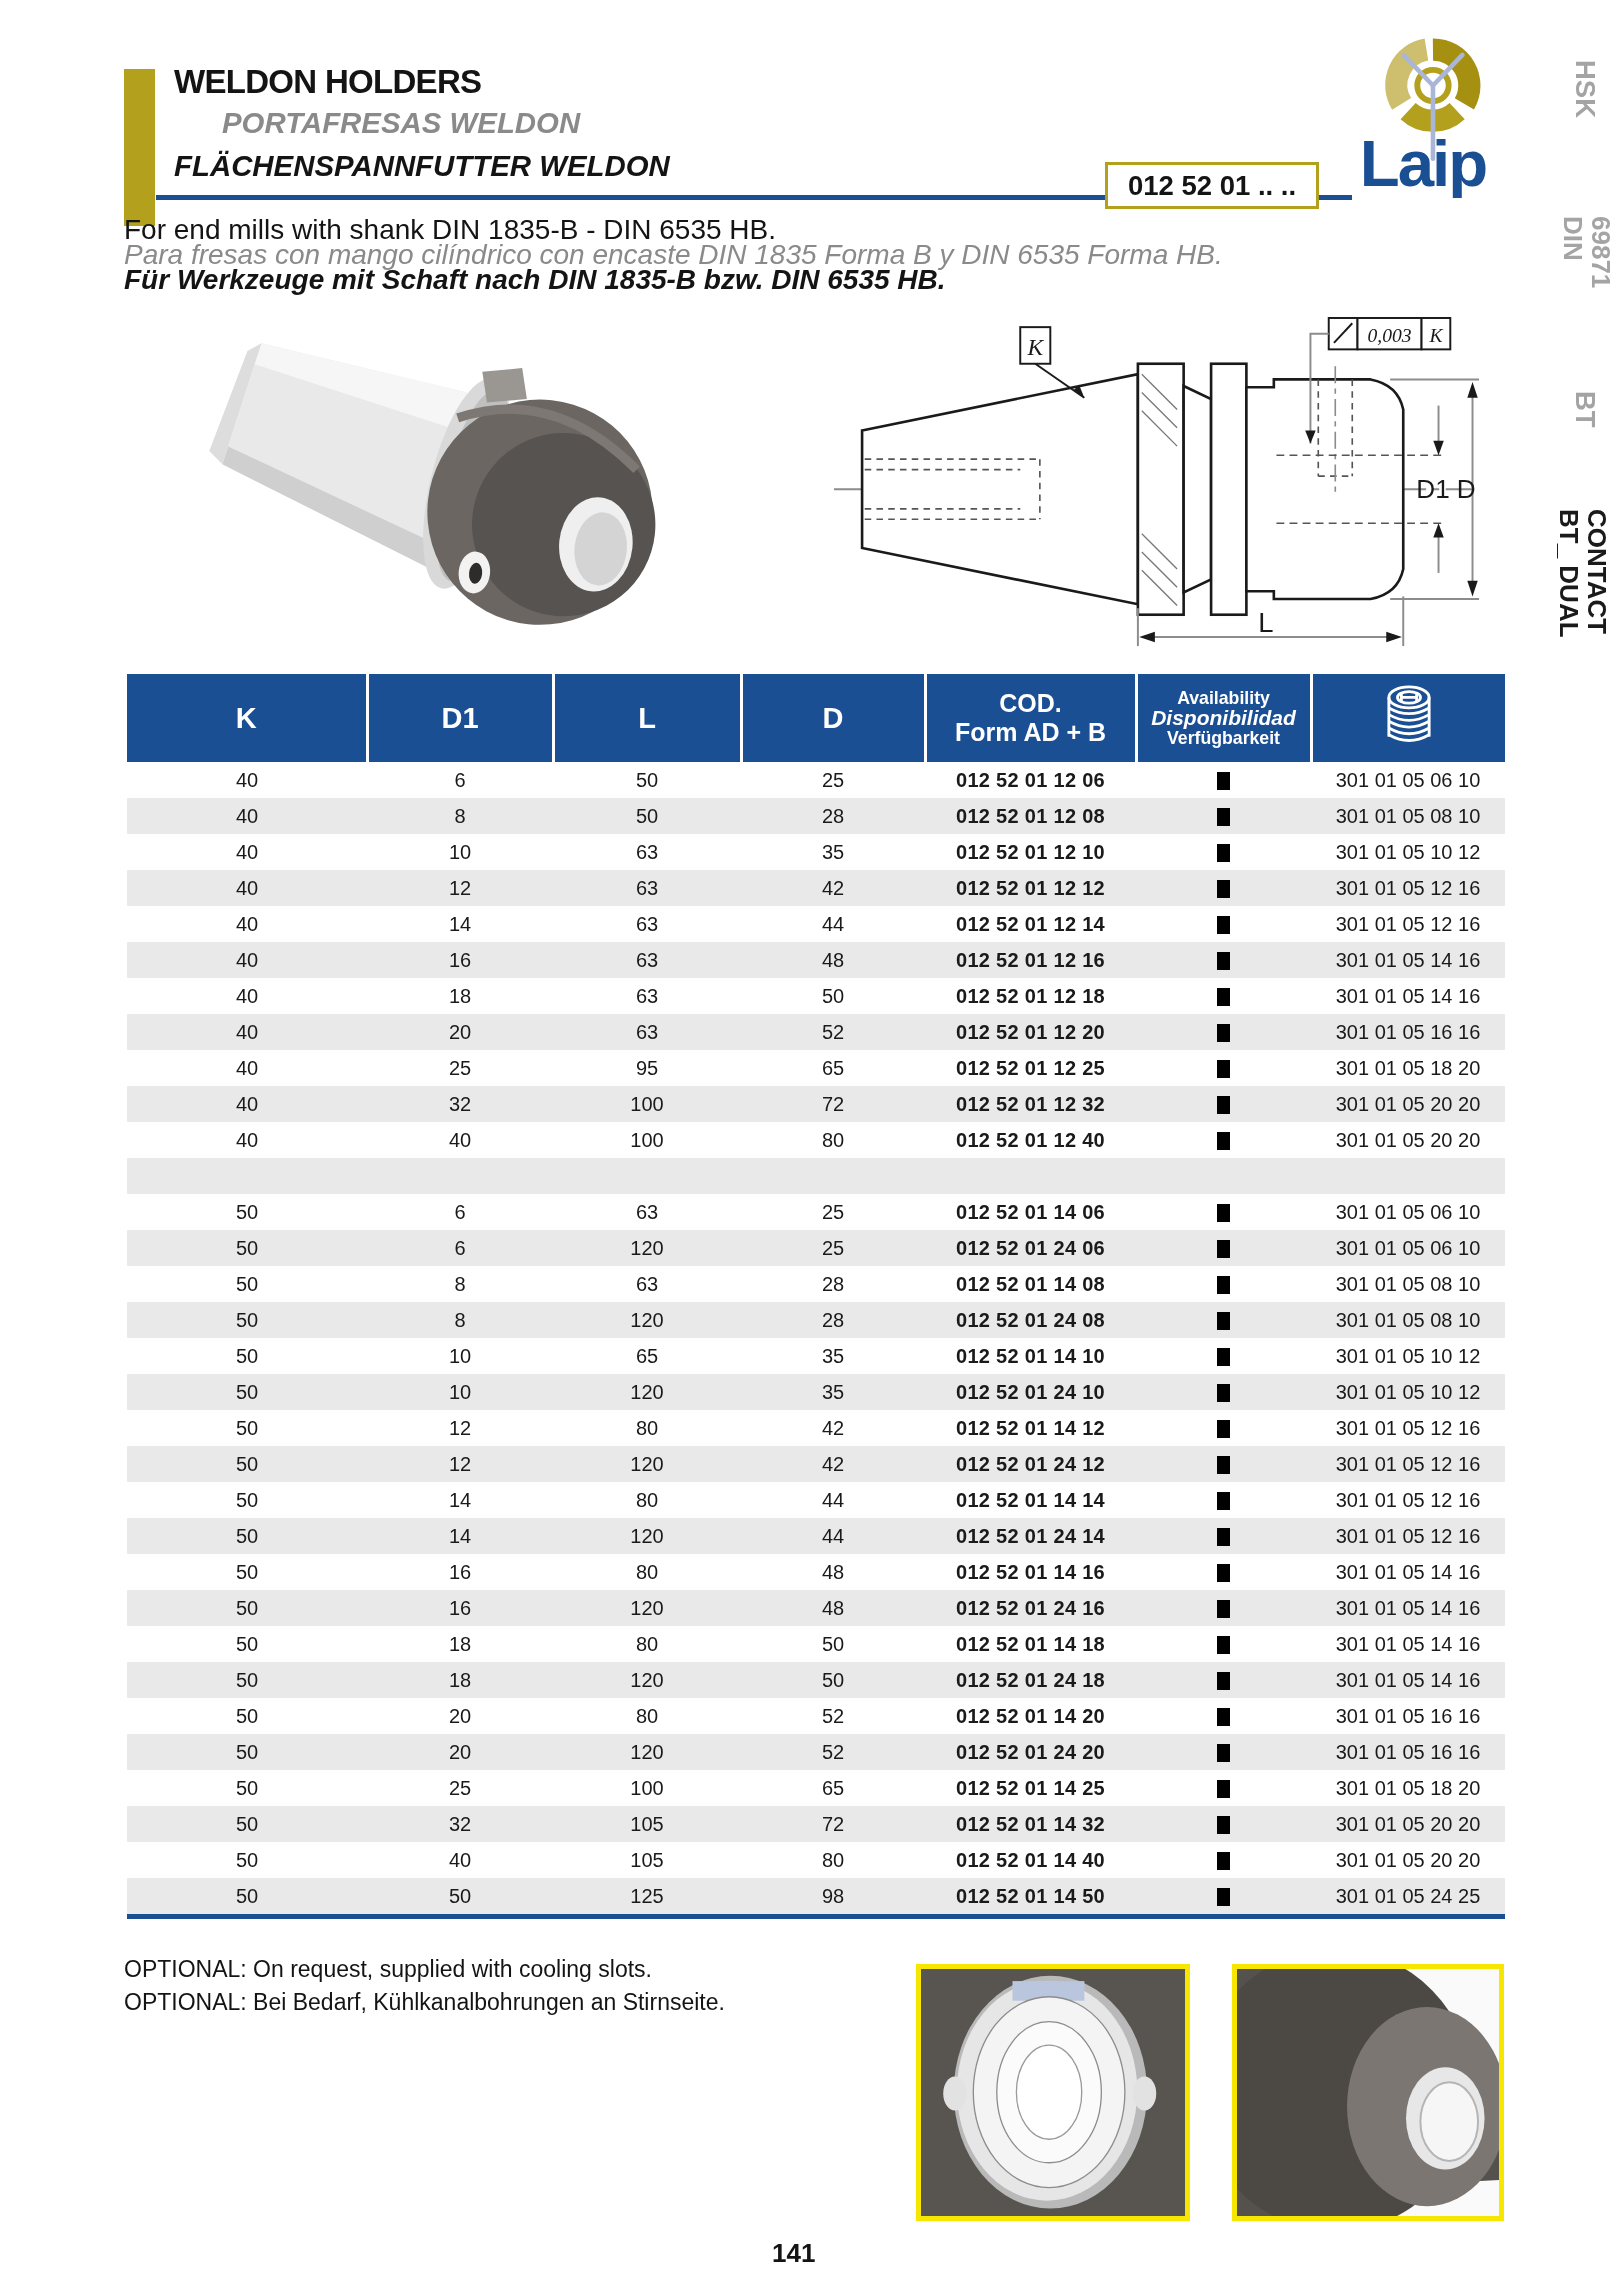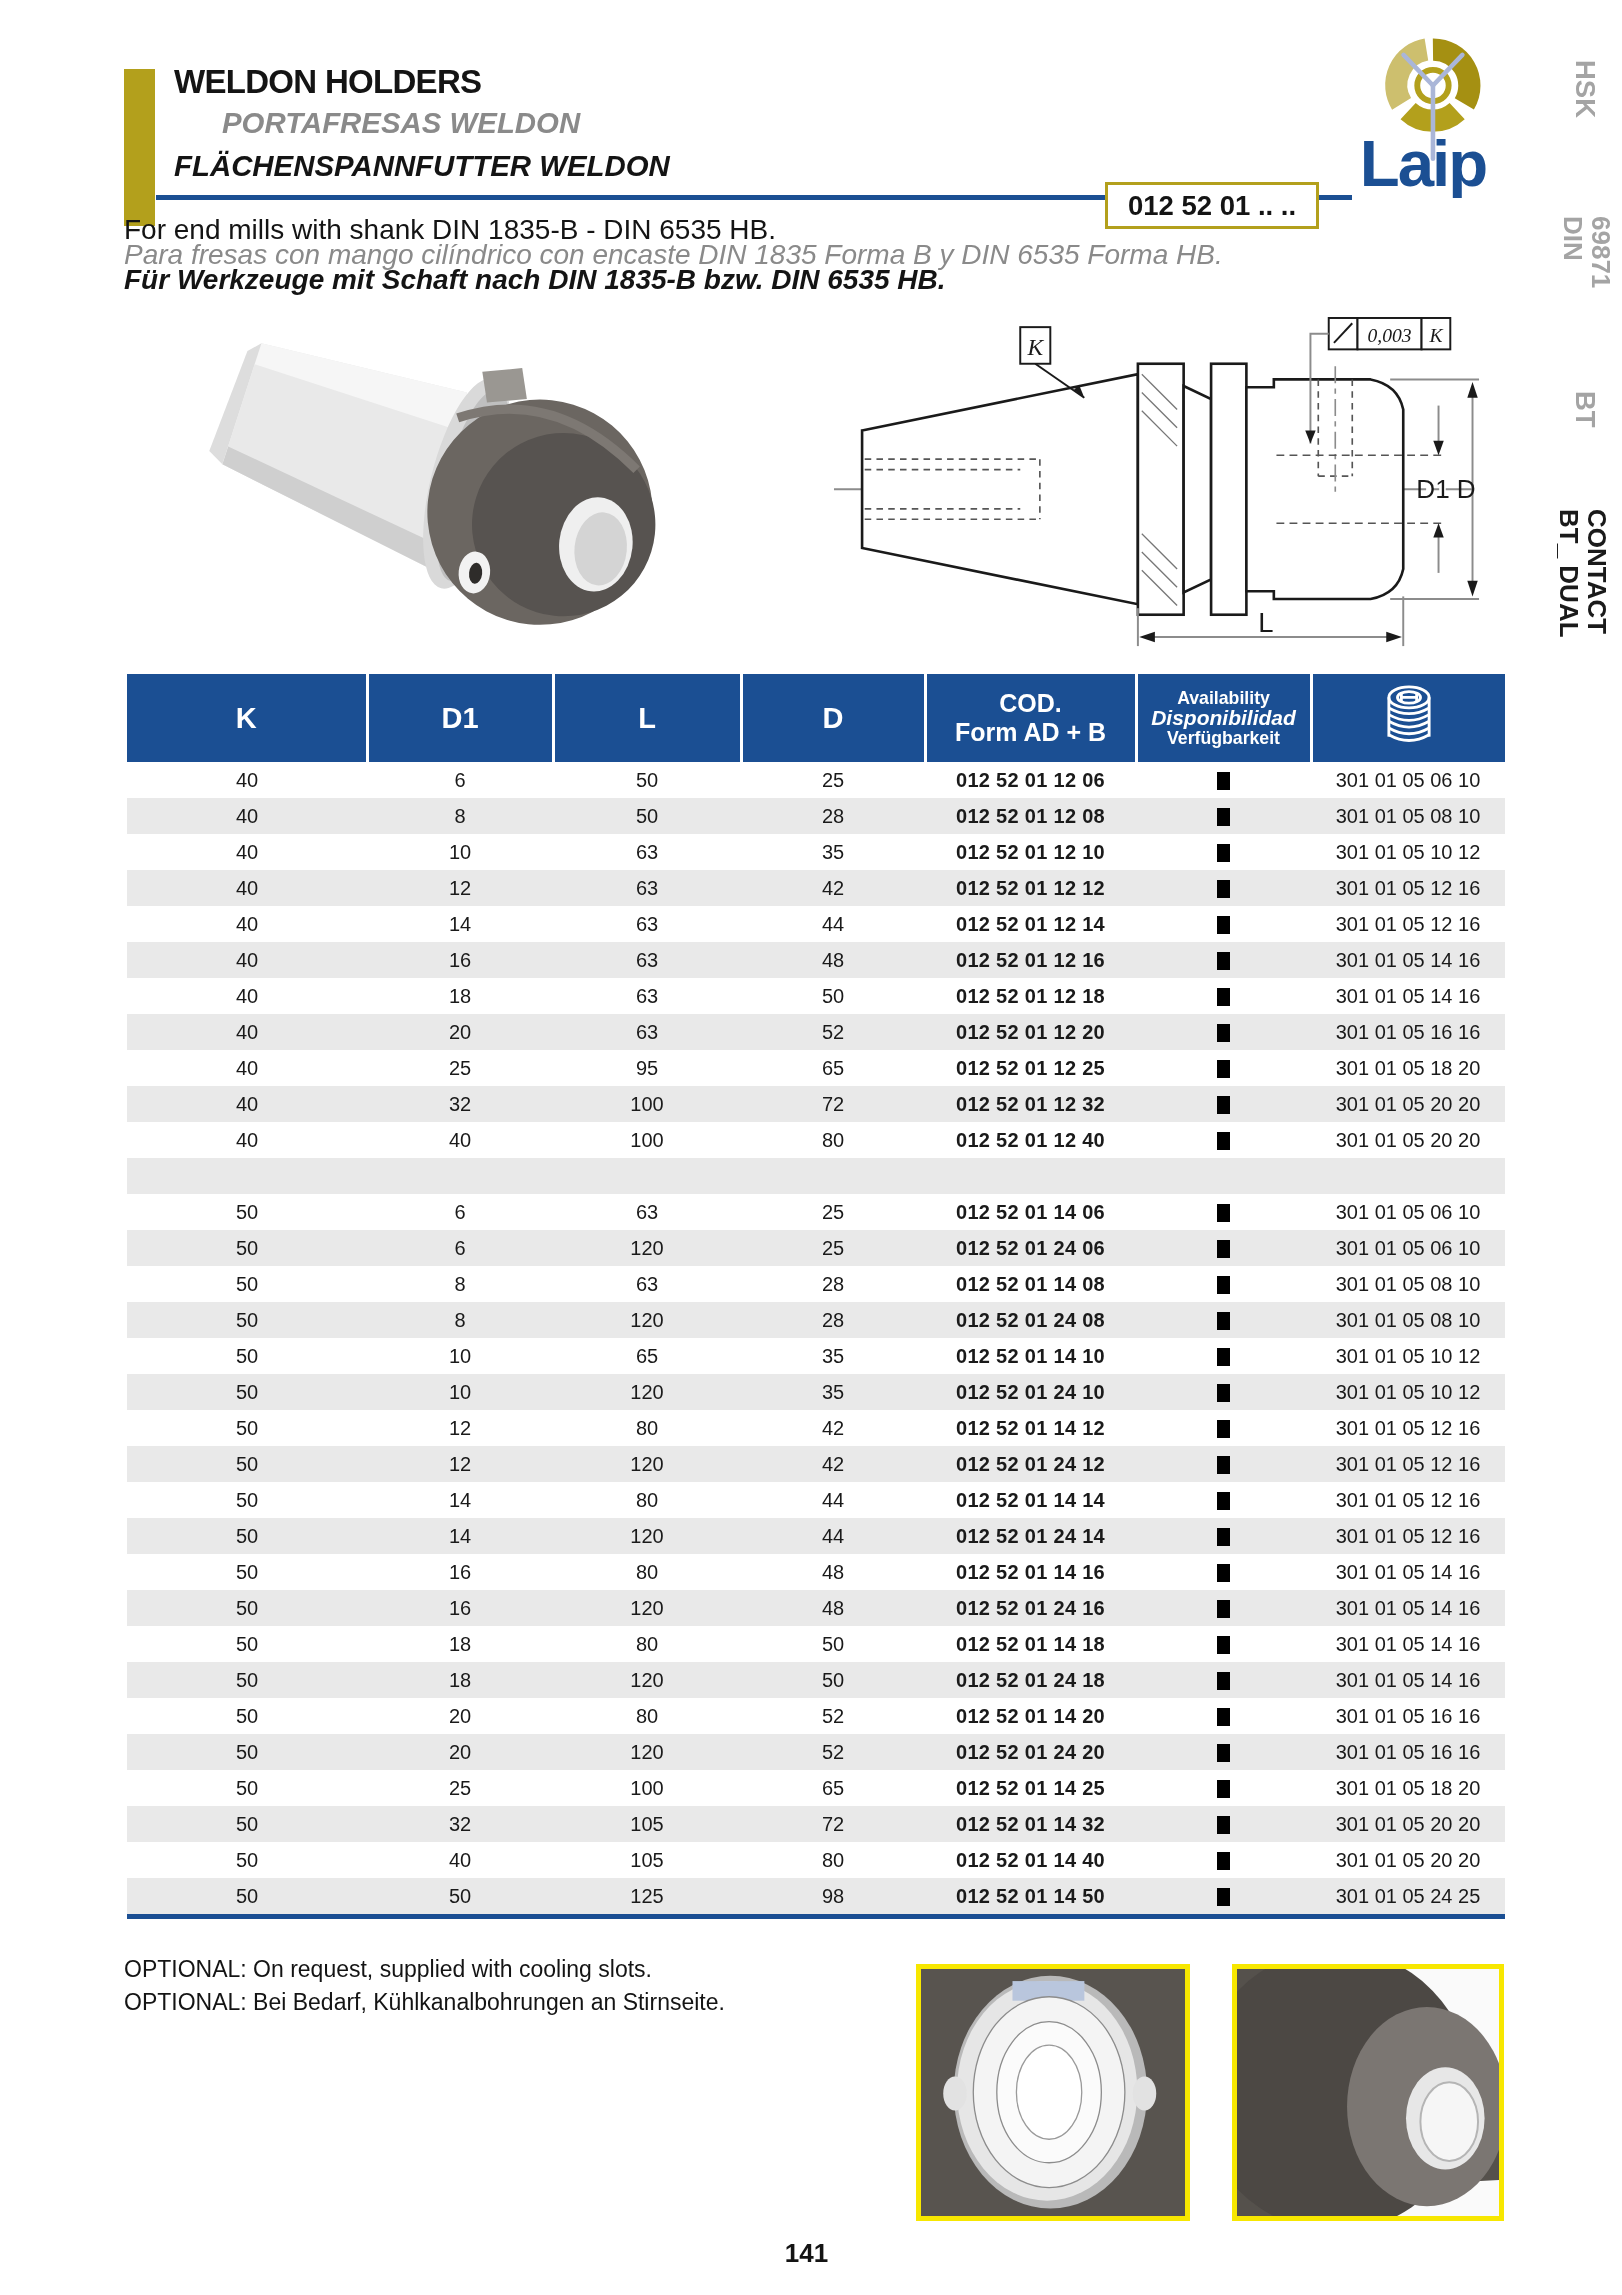--- a/index.html
+++ b/index.html
@@ -9,21 +9,21 @@
   }
   .abs{position:absolute;}
 
   
   #gold-bar{left:124px;top:69px;width:31px;height:157px;background:#b3a01c;}
   .title1{left:174px;top:63px;font-size:33px;font-weight:bold;letter-spacing:-0.7px;color:#141414;white-space:nowrap;}
   .title2{left:174px;top:106px;font-size:29.4px;font-weight:bold;font-style:italic;color:#8a8a8a;white-space:nowrap;margin-left:48px;}
   .title3{left:174px;top:149px;font-size:29.4px;font-weight:bold;font-style:italic;color:#141414;white-space:nowrap;}
   #blue-rule{left:156px;top:195px;width:1196px;height:4.6px;background:#1b4f93;}
   #code-box{
-    left:1105px;top:182px;width:208px;height:41px;background:#fff;border:3.3px solid #b3a01c;
+    left:1105px;top:162px;width:208px;height:41px;background:#fff;border:3.3px solid #b3a01c;
     display:flex;align-items:center;justify-content:center;font-size:27.5px;font-weight:bold;z-index:2;white-space:nowrap;
   }
 
   
   #logo{left:1349px;top:27.5px;width:164px;height:170px;}
 
   
   .vside{position:absolute;writing-mode:vertical-lr;font-weight:bold;line-height:1.05;white-space:nowrap;}
   .vgray{color:#a4a4a4;}
   .vblack{color:#1a1a1a;}
@@ -67,21 +67,21 @@
   
   #footer-note{left:124px;top:1953px;font-size:23px;line-height:33px;}
   #footer-note .f-en{color:#141414;}
   #footer-note .f-es{color:#8a8a8a;font-style:italic;}
   #footer-note .f-de{color:#141414;}
 
   .bottom-img{border:5.2px solid #f7e700;background:#58544f;}
   #img-front{left:916px;top:1964px;width:264px;height:247px;}
   #img-side{left:1232px;top:1964px;width:262px;height:247px;}
 
-  #page-number{left:741px;top:2238px;width:131px;text-align:center;font-size:26px;font-weight:bold;}
+  #page-number{left:772px;top:2238px;width:131px;font-size:26px;font-weight:bold;}
 </style>
 </head>
 <body>
 
 <div class="abs" id="gold-bar"></div>
 <div class="abs title1">WELDON HOLDERS</div>
 <div class="abs title2">PORTAFRESAS WELDON</div>
 <div class="abs title3">FLÄCHENSPANNFUTTER WELDON</div>
 <div class="abs" id="blue-rule"></div>
 <div class="abs" id="code-box">012 52 01 .. ..</div>

